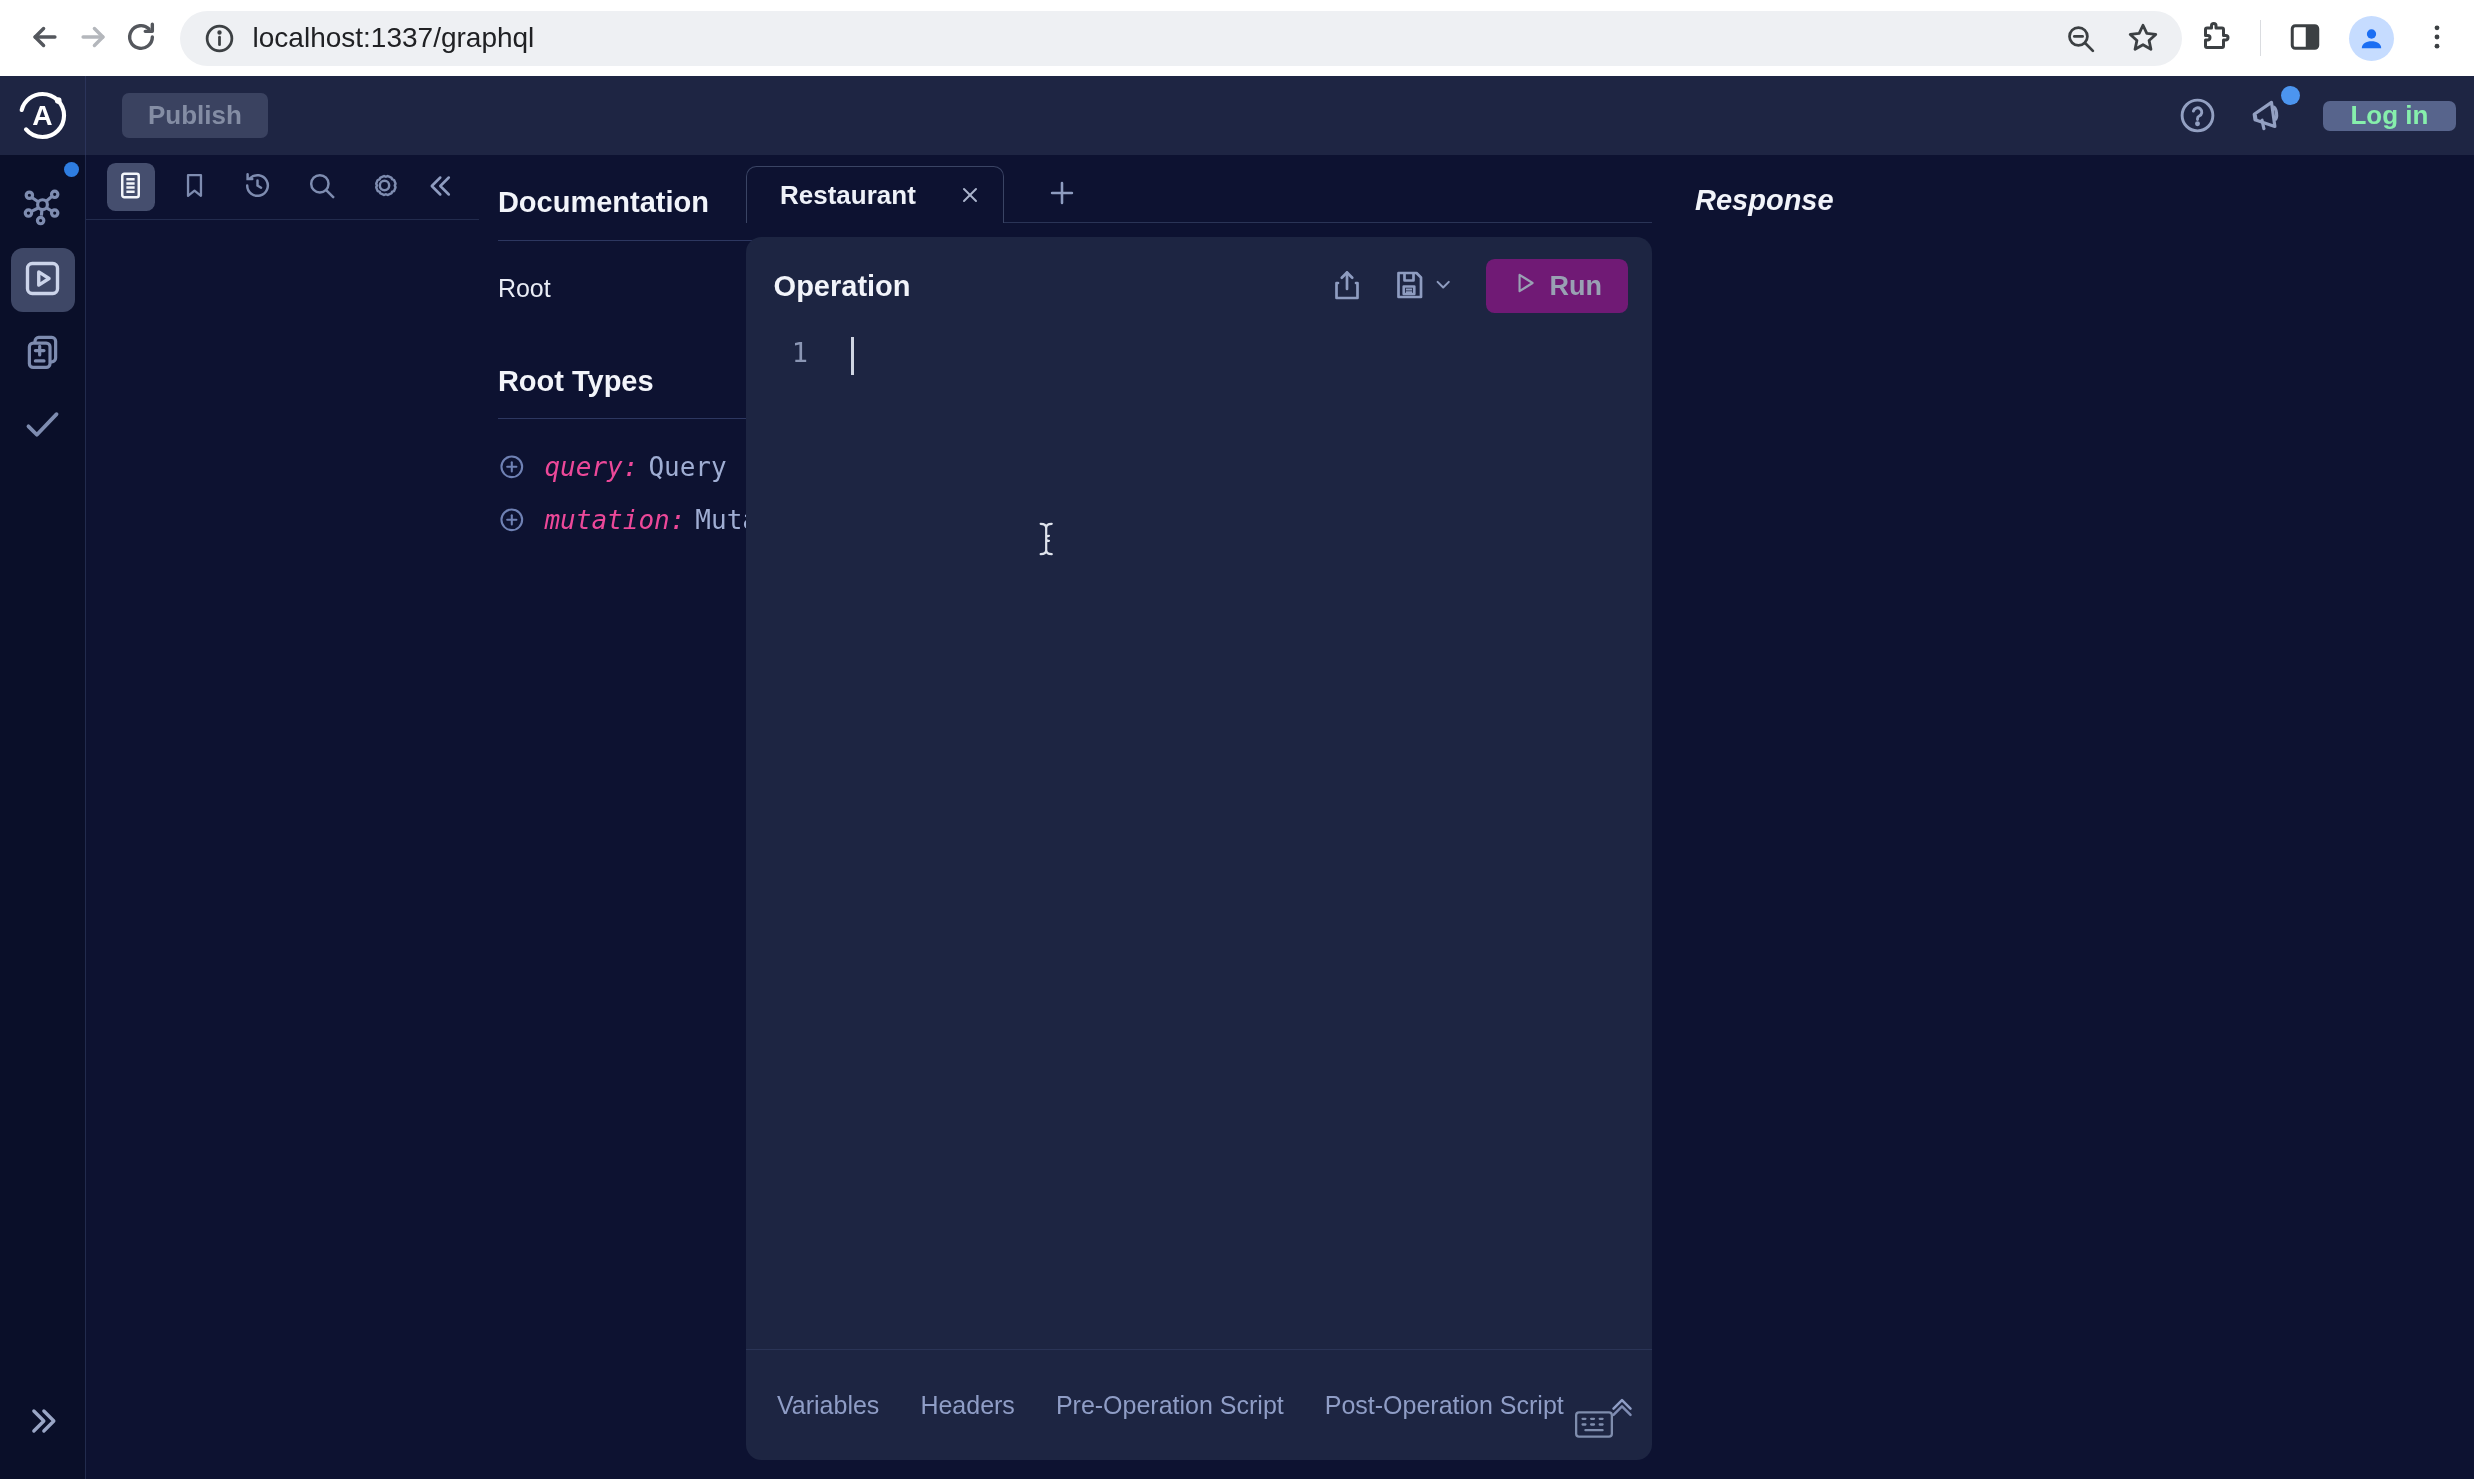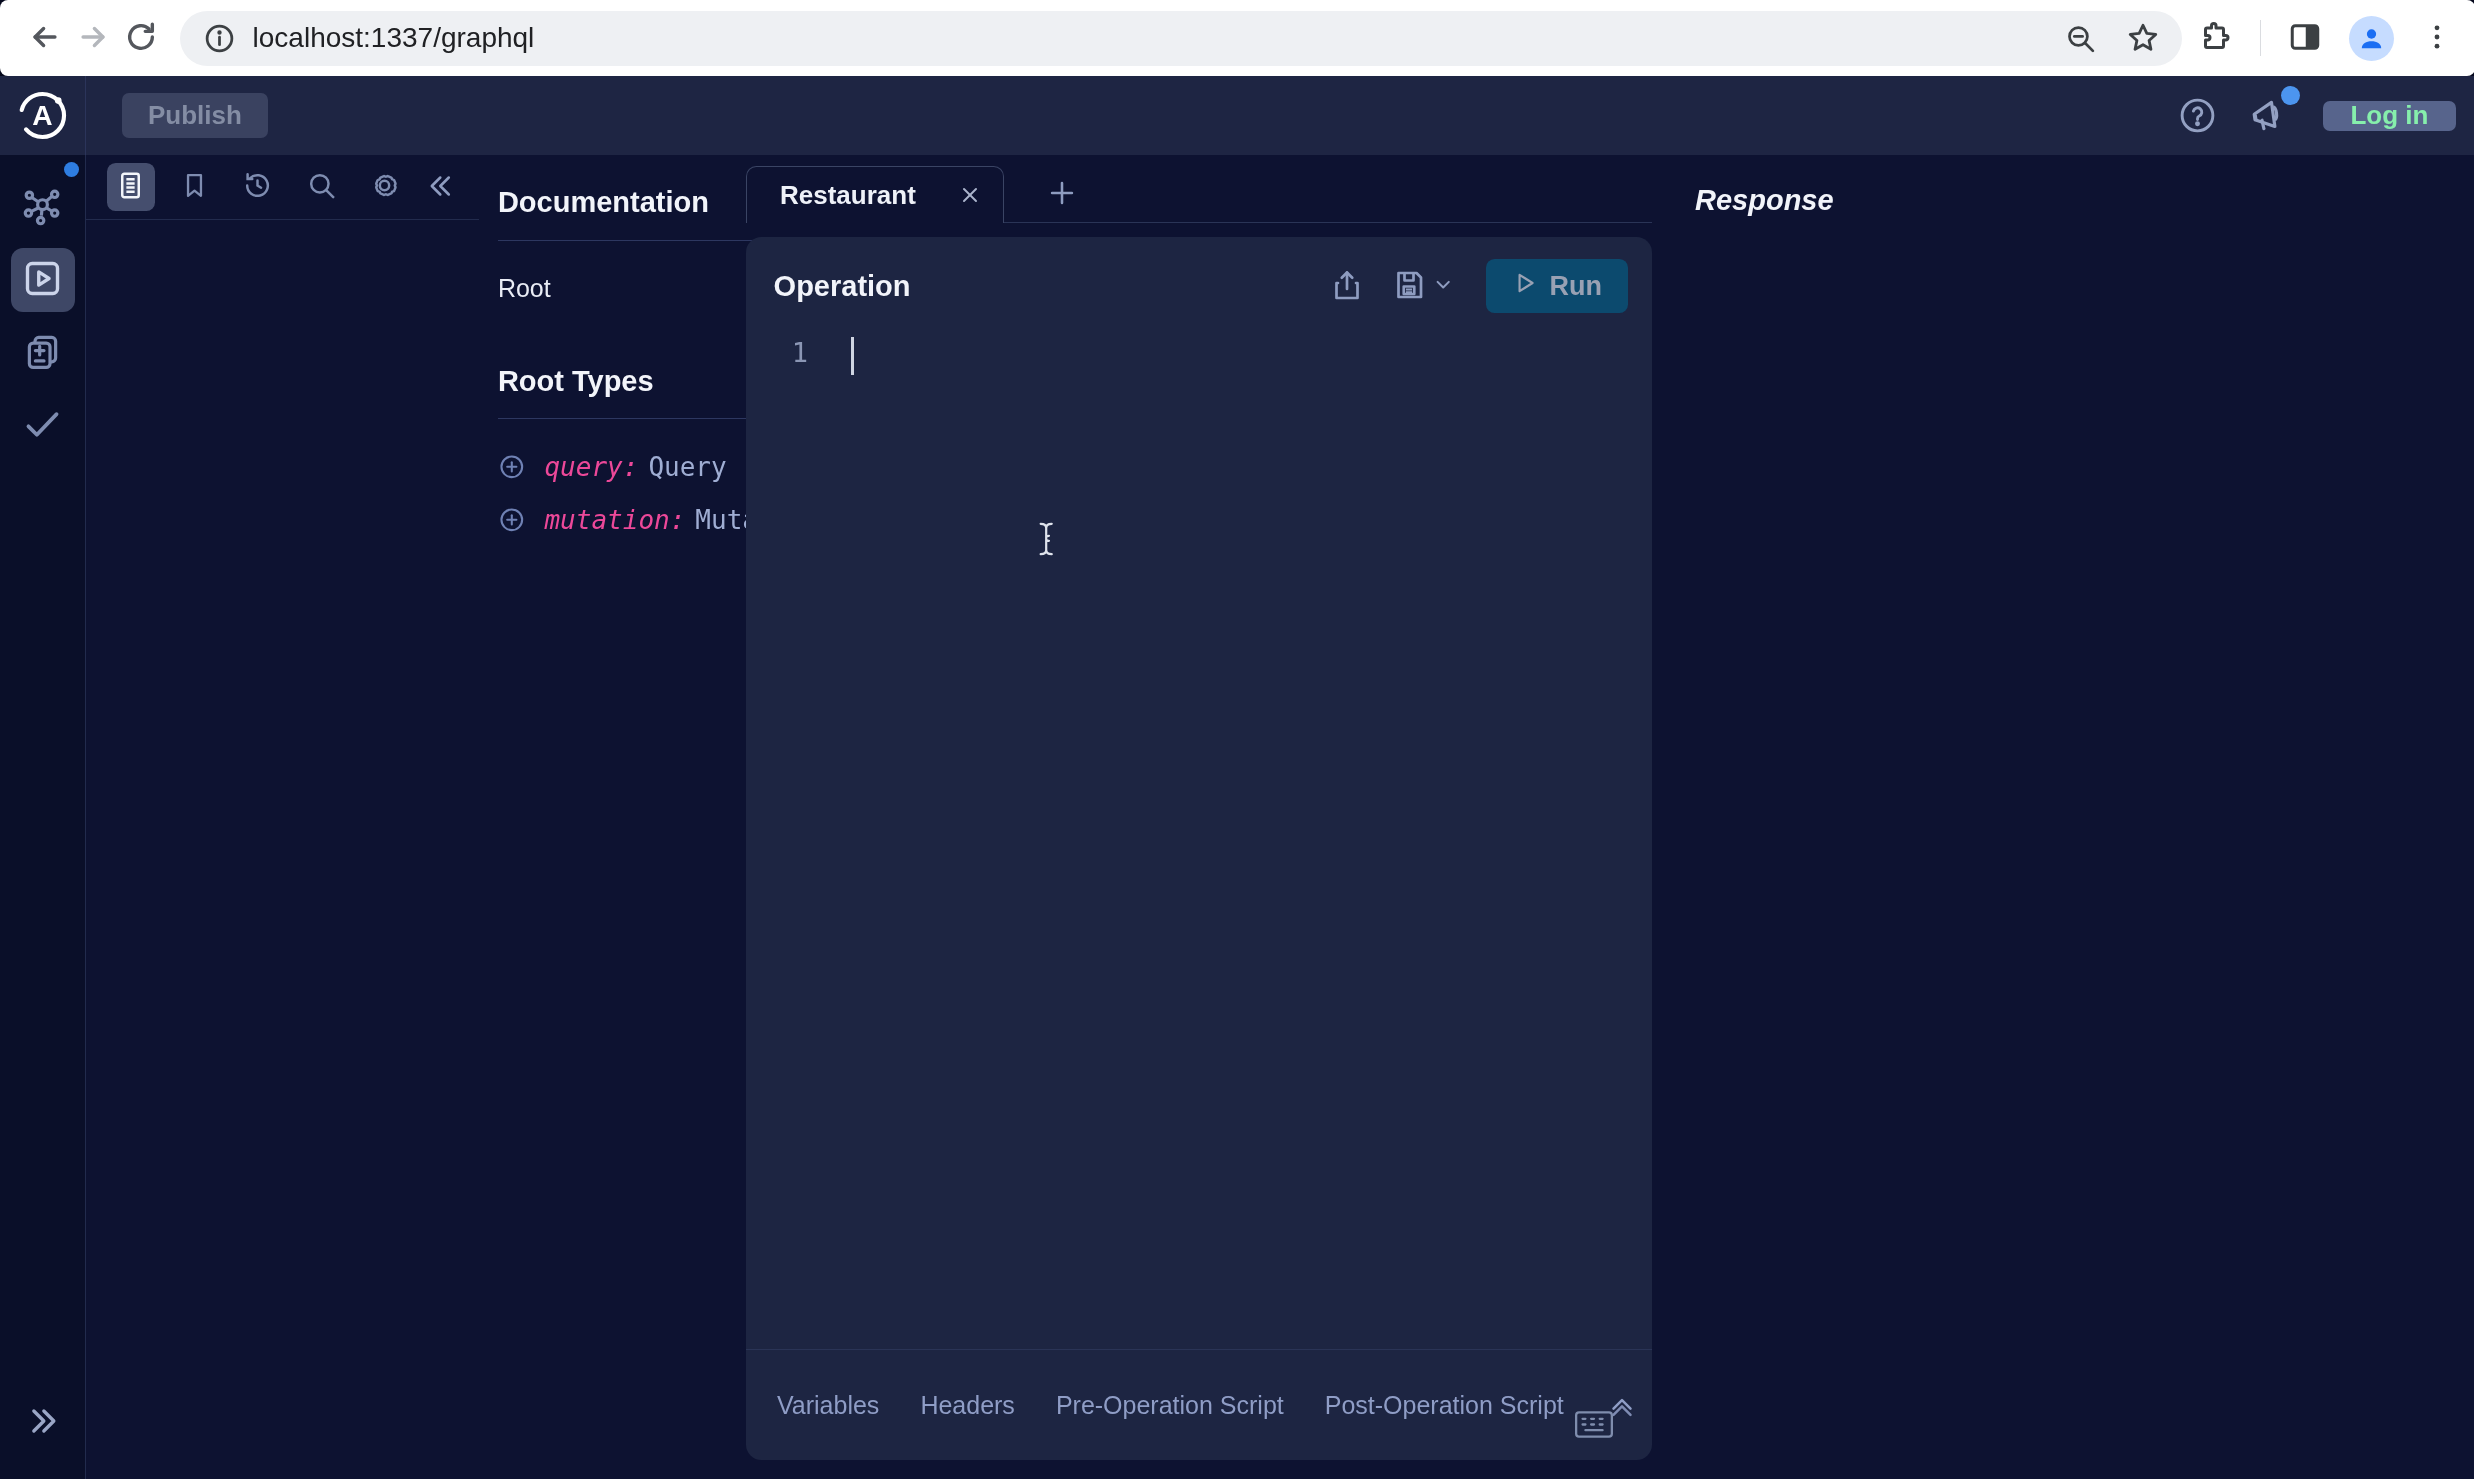--- a/index.html
+++ b/index.html
@@ -7,21 +7,21 @@
   .page {
     width: 2475px; height: 1479px;
     font-family: "Liberation Sans", sans-serif;
     display: flex; flex-direction: column;
     overflow: hidden; position: relative;
   }
   
   .browser-bar {
     height: 76px; background: #ffffff;
     display: flex; align-items: center;
-    padding: 0 20.7px; flex: none; border-radius: 8px;
+    padding: 0 20.7px; flex: none;
   }
   .nav-btn { width: 48px; height: 48px; display:flex; align-items:center; justify-content:center; color:#54575d; flex:none; }
   .nav-btn.disabled { color:#b4b7bc; }
   .address-pill {
     flex: 1; height: 55px; border-radius: 27.6px; background: #eef0f3;
     display: flex; align-items: center; padding: 0 22.4px; margin: 0 15.5px;
     min-width: 0;
   }
   .info-icon { color:#3c4043; flex:none; display:flex; }
   .url-text { font-size: 28px; color: #202124; margin-left: 17px; flex: 1; white-space: nowrap; overflow: hidden; }
@@ -107,21 +107,21 @@
     margin: 13.8px 0 19px; background:#1d2542; border-radius: 15.5px;
     flex: 1; display:flex; flex-direction:column; position:relative; min-height:0;
   }
   .op-header { display:flex; align-items:center; padding: 22.4px 24px 12px 27.6px; flex:none; }
   .op-title { font-size: 29px; font-weight: 700; color:#f2f4fa; }
   .op-actions { margin-left:auto; display:flex; align-items:center; gap: 12px; }
   .op-action { color:#8e9cc0; display:flex; padding: 0 6.9px; }
   .save-group { display:flex; align-items:center; gap: 5.2px; color:#8e9cc0; padding: 0 6.9px; }
   .run-btn {
     display:flex; align-items:center; gap: 12px; margin-left: 12px;
-    background:#0c4a6e; color:#99a1b3; font-size: 27px; font-weight: 600;
+    background:#701a75; color:#99a1b3; font-size: 27px; font-weight: 600;
     padding: 10.3px 26px; border:none; border-radius: 8.6px;
   }
   .editor-body { flex:1; display:flex; font-family:"DejaVu Sans Mono", monospace; font-size: 27px; min-height:0; }
   .gutter { width: 62px; text-align:right; color:#8b96b4; padding-top: 12px; flex:none; }
   .code-area { flex:1; padding: 12px 0 0 43px; position:relative; }
   .caret { display:inline-block; width: 3.4px; height: 38px; background:#cfd5e2; vertical-align: middle; }
   .kbd-hint { position:absolute; right: 38px; bottom: 20.7px; color:#7f8dad; display:flex; }
   .ibeam { position:absolute; left: 289px; top: 284px; color:#dfe3ec; }
   .op-footer {
     height: 111px; border-top: 0.9px solid #2a3456; flex:none;

